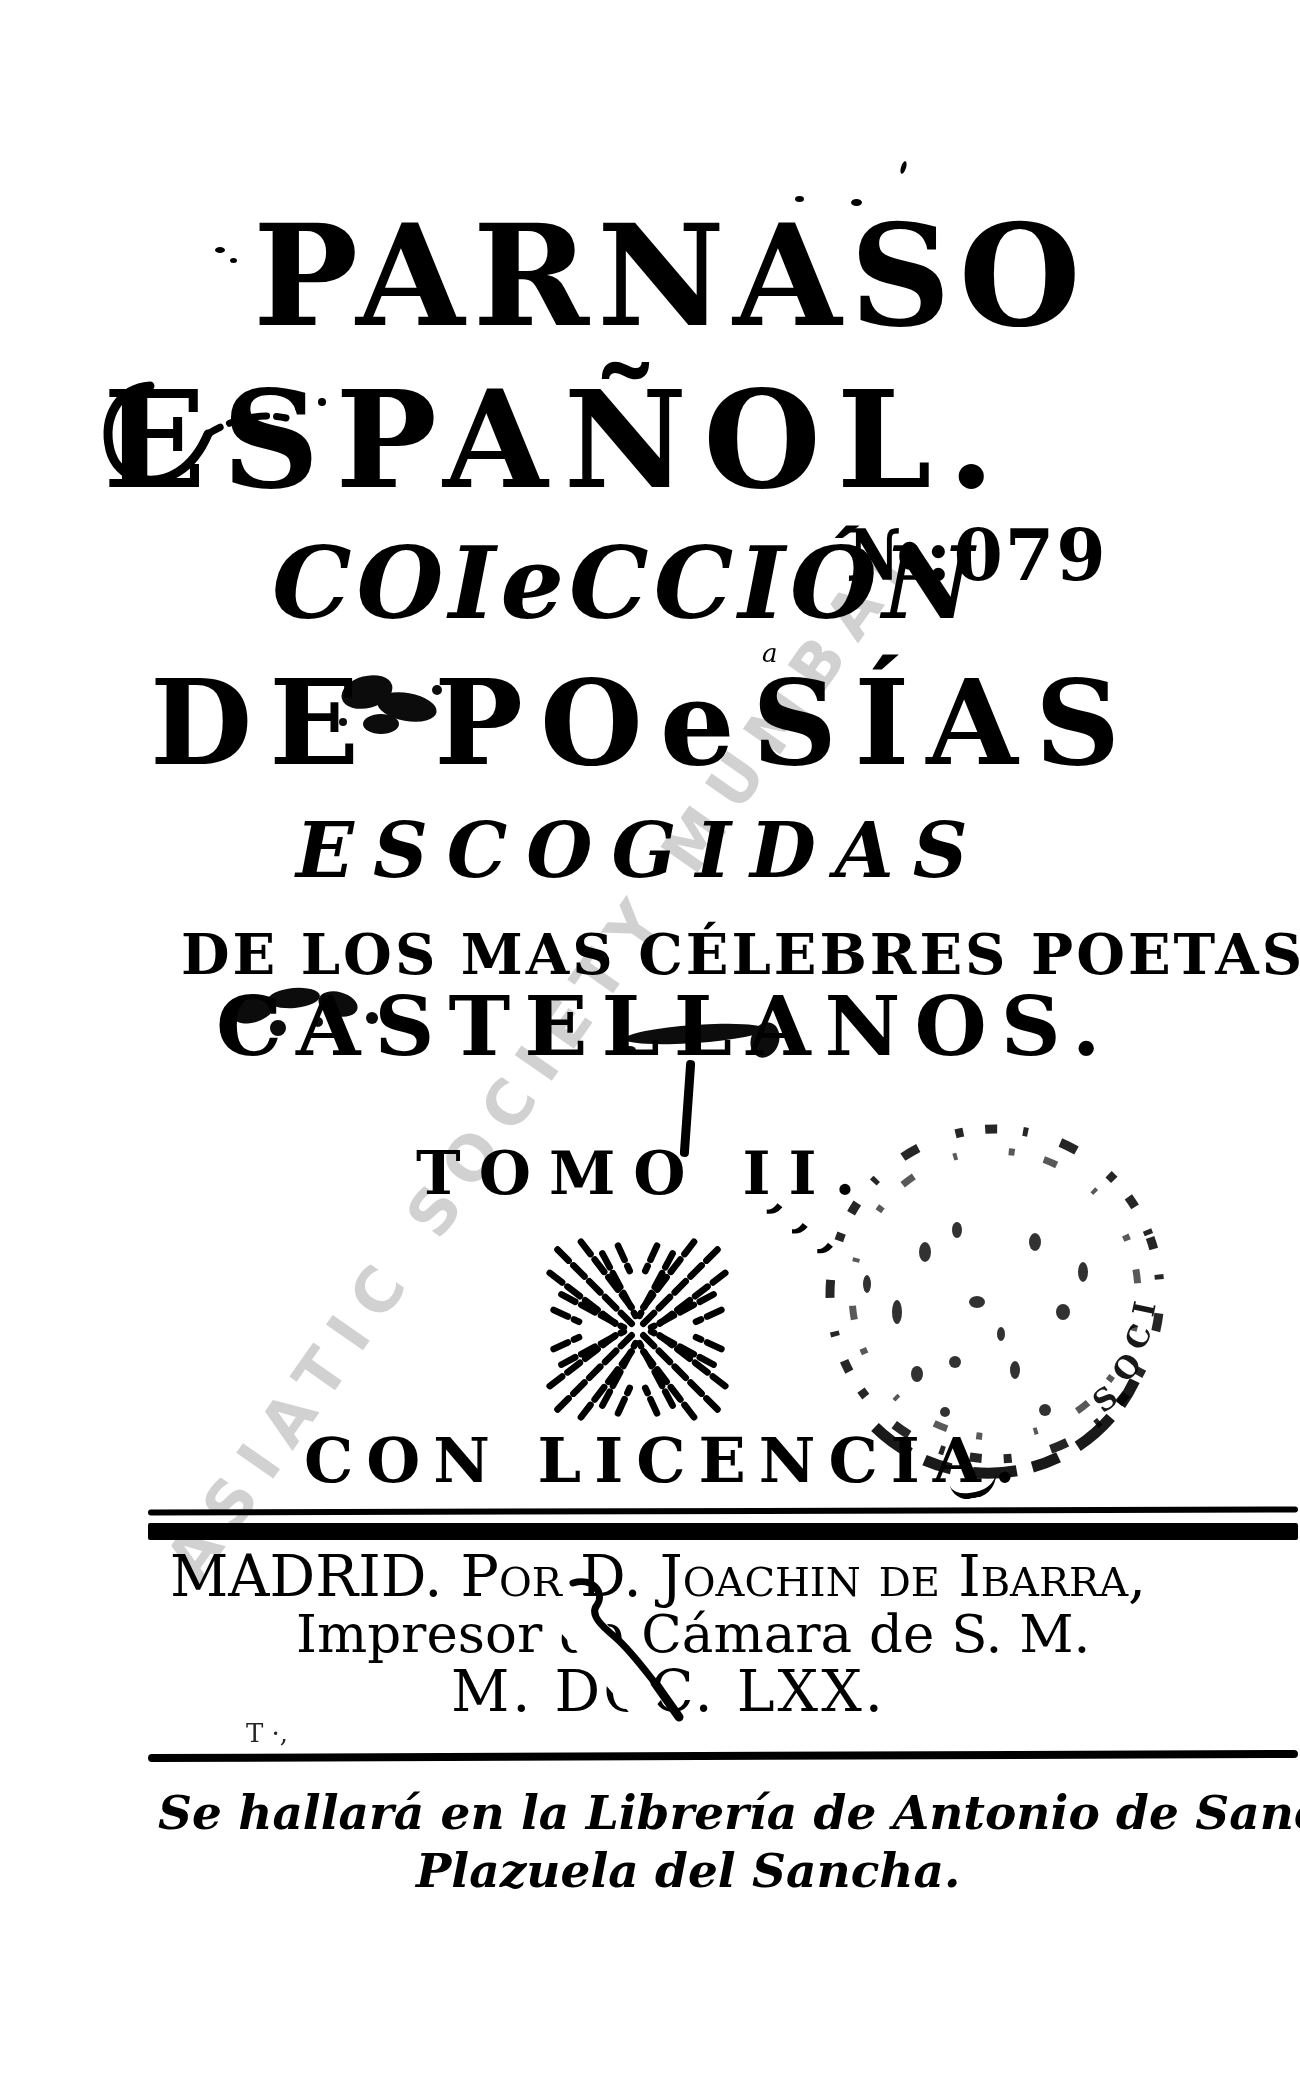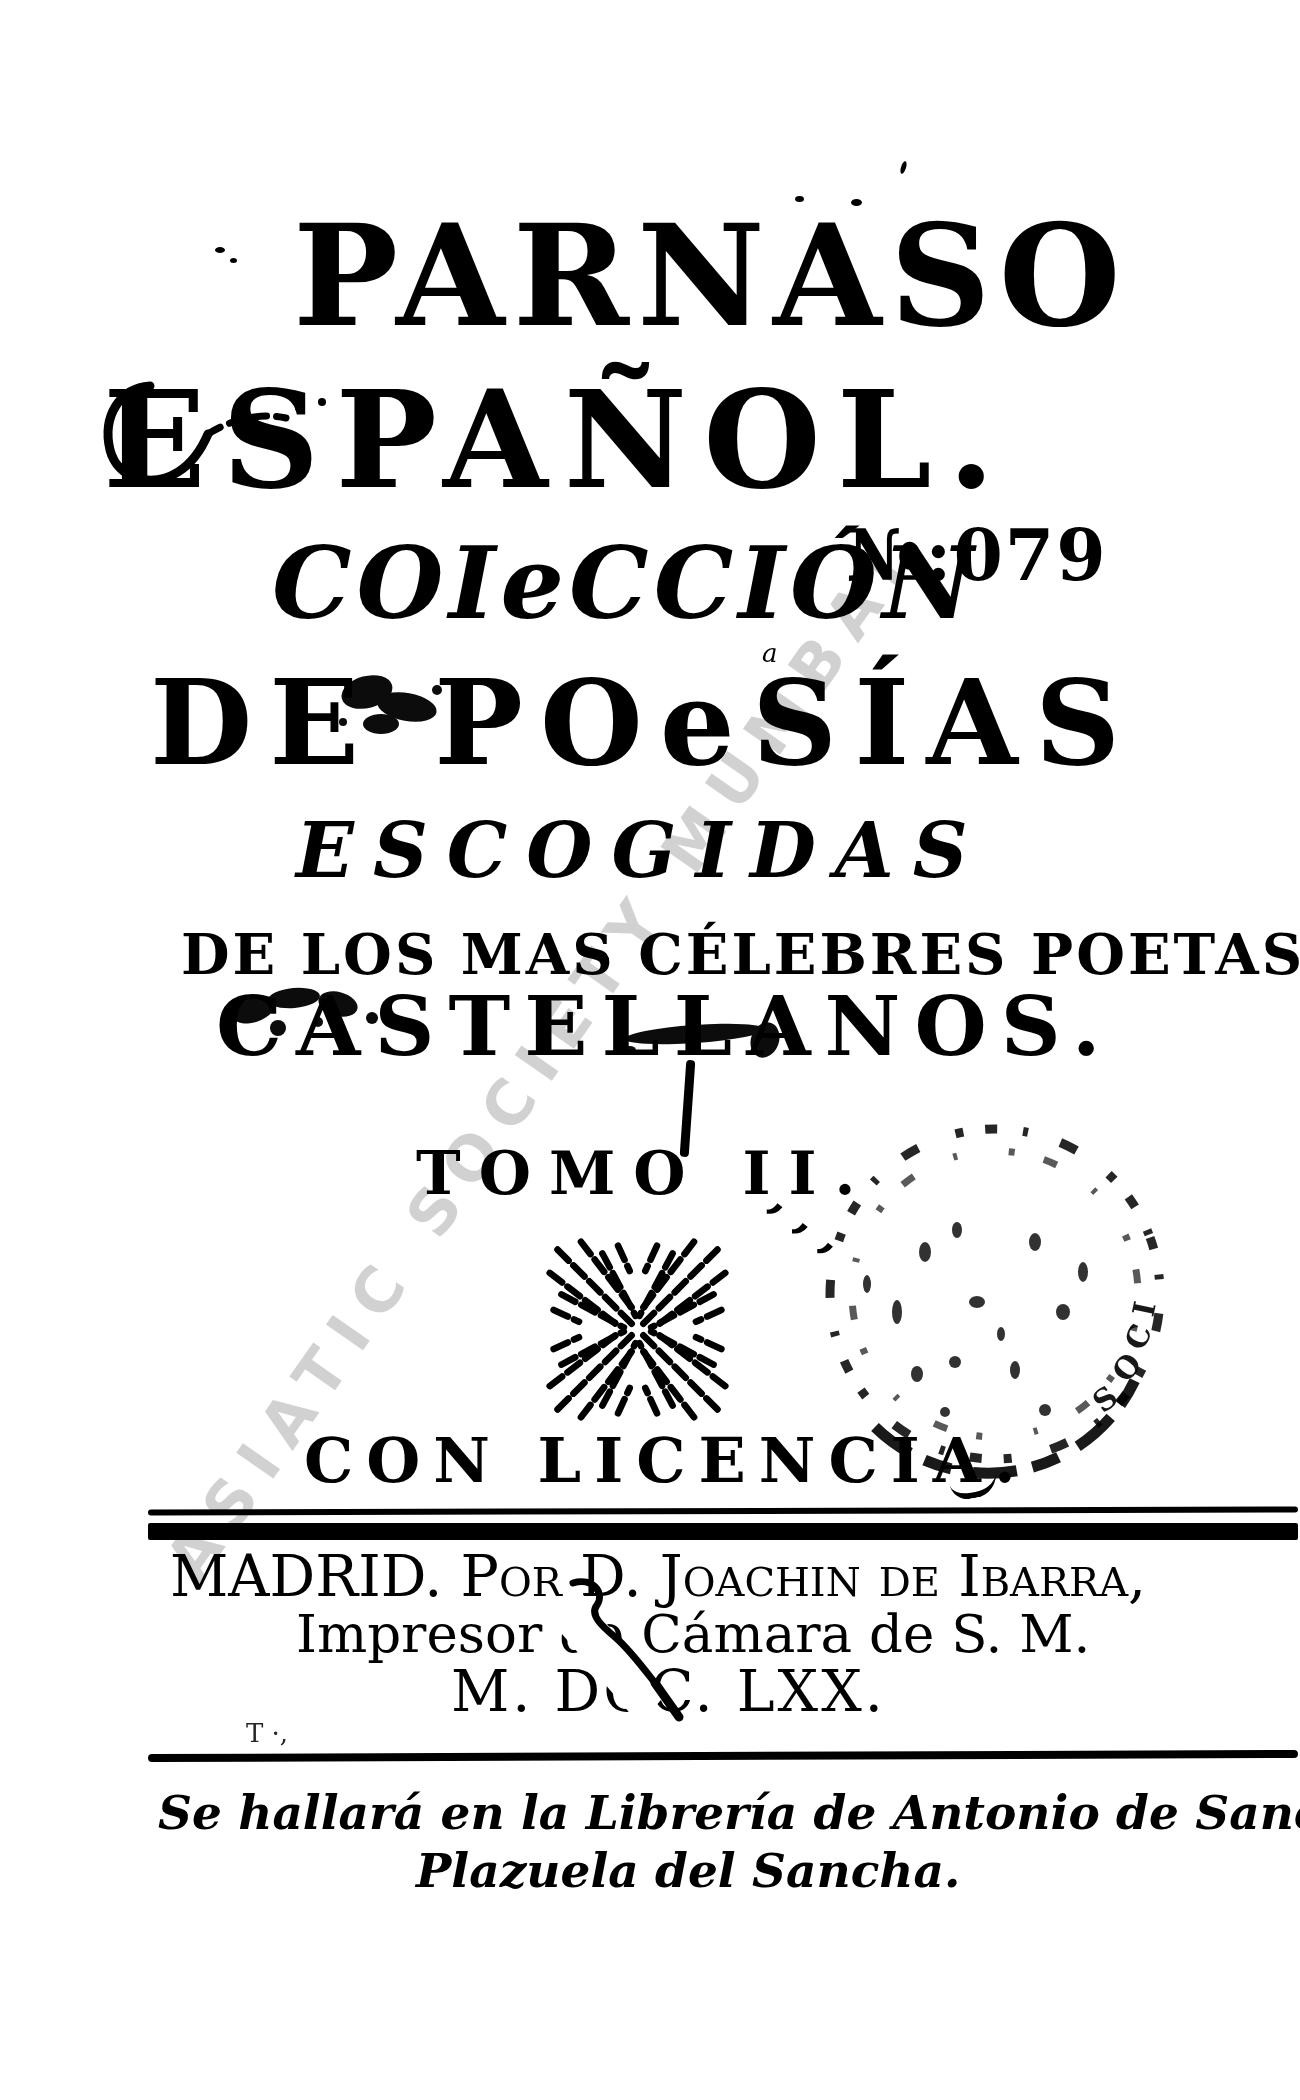--- a/index.html
+++ b/index.html
@@ -11,21 +11,21 @@
   .i{font-style:italic;}
   .sc{font-variant:small-caps;margin-left:20px;}
 
   
   #watermark{position:absolute;left:540px;top:1060px;
     transform:translate(-50%,-50%) rotate(-55deg);
     font-family:"DejaVu Sans",sans-serif;font-weight:bold;
     font-size:62px;letter-spacing:16px;color:#c5c5c5;opacity:.78;z-index:1;white-space:nowrap;}
 
   
-  #parnaso     {left:253px;top:206px;font-size:140px;letter-spacing:8px;margin-left:40px;}
+  #parnaso     {left:253px;top:206px;font-size:140px;letter-spacing:8px;}
   #espanol     {left:103px;top:372px;font-size:135px;letter-spacing:16px;}
   #coleccion   {left:272px;top:533px;font-size:100px;letter-spacing:5px;}
   #stampnum    {left:846px;top:520px;font-size:71px;letter-spacing:2px;}
   #depoesias   {left:150px;top:664px;font-size:118px;letter-spacing:17px;}
   #escogidas   {left:296px;top:813px;font-size:76px;letter-spacing:19px;}
   #celebres    {left:181px;top:926px;font-size:56px;letter-spacing:3px;}
   #castellanos {left:216px;top:985px;font-size:83px;letter-spacing:14px;}
   #tomo        {left:416px;top:1143px;font-size:60px;letter-spacing:18px;}
   #licencia    {left:287px;top:1430px;font-size:62px;letter-spacing:13px;margin-left:17px;}
   #madrid      {left:150px;top:1548px;font-size:57px;}

